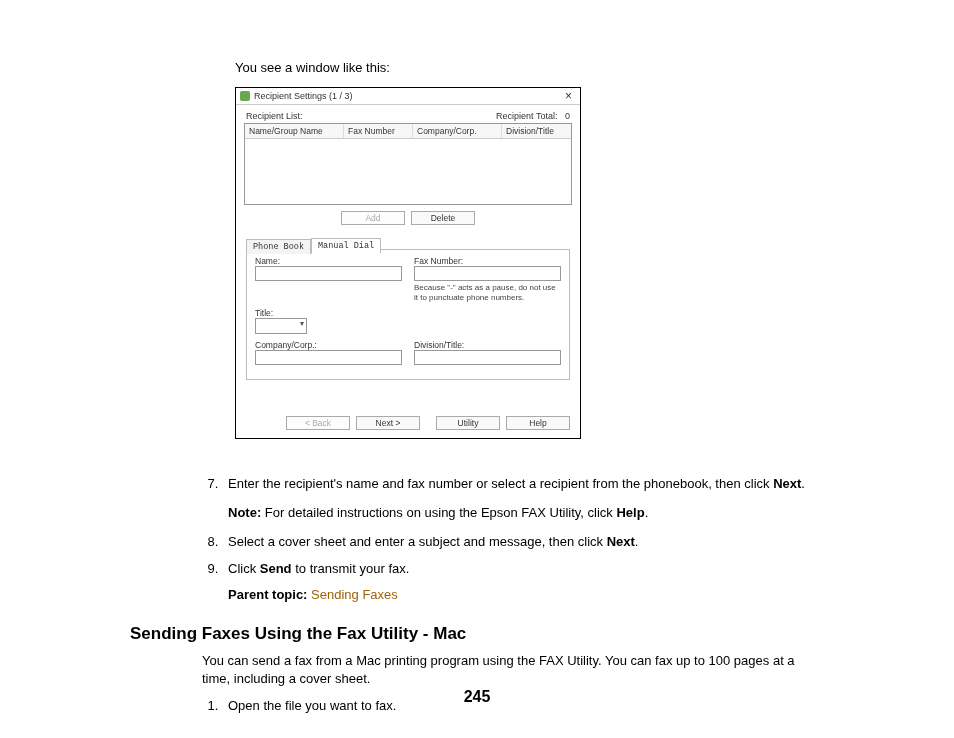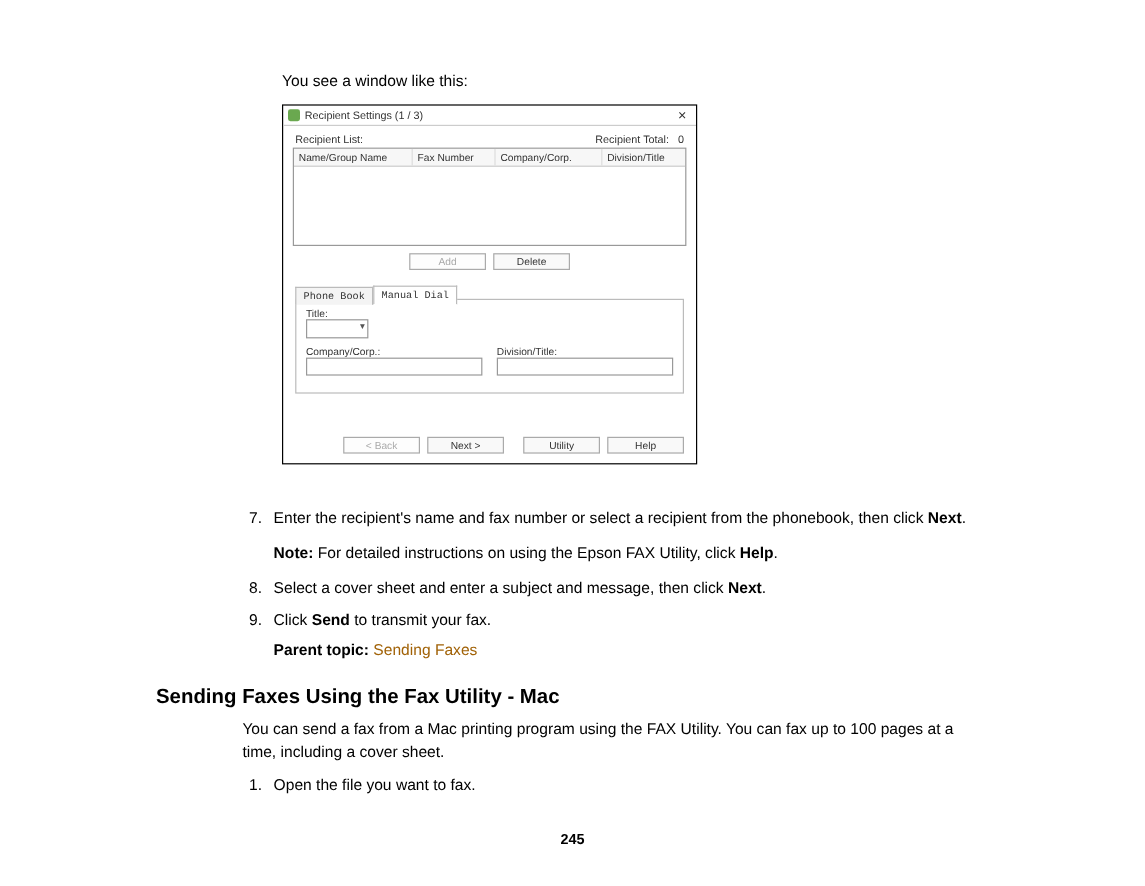--- a/index.html
+++ b/index.html
@@ -167,21 +167,21 @@
     border-top: 0;
     margin-top: 30px;
   }
   ol { margin: 0 0 0 20px; padding: 0; }
   ol li { padding-left: 6px; margin-bottom: 8px; line-height: 1.45; }
   .note-block { margin: 10px 0 10px 0; }
   .parent-topic { margin-top: 6px; }
   .link { color: #a16207; cursor: pointer; }
   h2 { font-size: 17px; font-weight: bold; margin: 22px 0 8px 0; }
   .section-p { margin-left: 72px; line-height: 1.45; margin-bottom: 8px; }
-  .page-num { text-align: center; font-weight: bold; font-size: 12px; position: absolute; bottom: 32px; left: 0; right: 0; }
+  .page-num { text-align: center; font-weight: bold; font-size: 16px; position: absolute; bottom: 32px; left: 0; right: 0; }
   .step-wrap { margin-left: 72px; }
 </style>
 </head>
 <body>
 
 <div class="page">
   <div class="intro">You see a window like this:</div>
 
   <div class="dialog-wrap">
     <div class="dialog">
@@ -216,20 +216,31 @@
         <div class="btn">Delete</div>
       </div>
 
       <div class="tabs">
         <div class="tab inactive">Phone Book</div>
         <div class="tab active">Manual Dial</div>
       </div>
 
       <div class="tab-panel">
 
+        <div class="field-row">
+          <div class="field">
+            <span>Name:</span>
+            <div class="inp"></div>
+          </div>
+          <div class="field">
+            <span>Fax Number:</span>
+            <div class="inp"></div>
+            <div class="hint">Because "-" acts as a pause, do not use it to punctuate phone numbers.</div>
+          </div>
+        </div>
 
         <div class="field-row">
           <div class="field">
             <span>Title:</span>
             <div class="sel"></div>
           </div>
           <div class="field"></div>
         </div>
 
         <div class="field-row">

